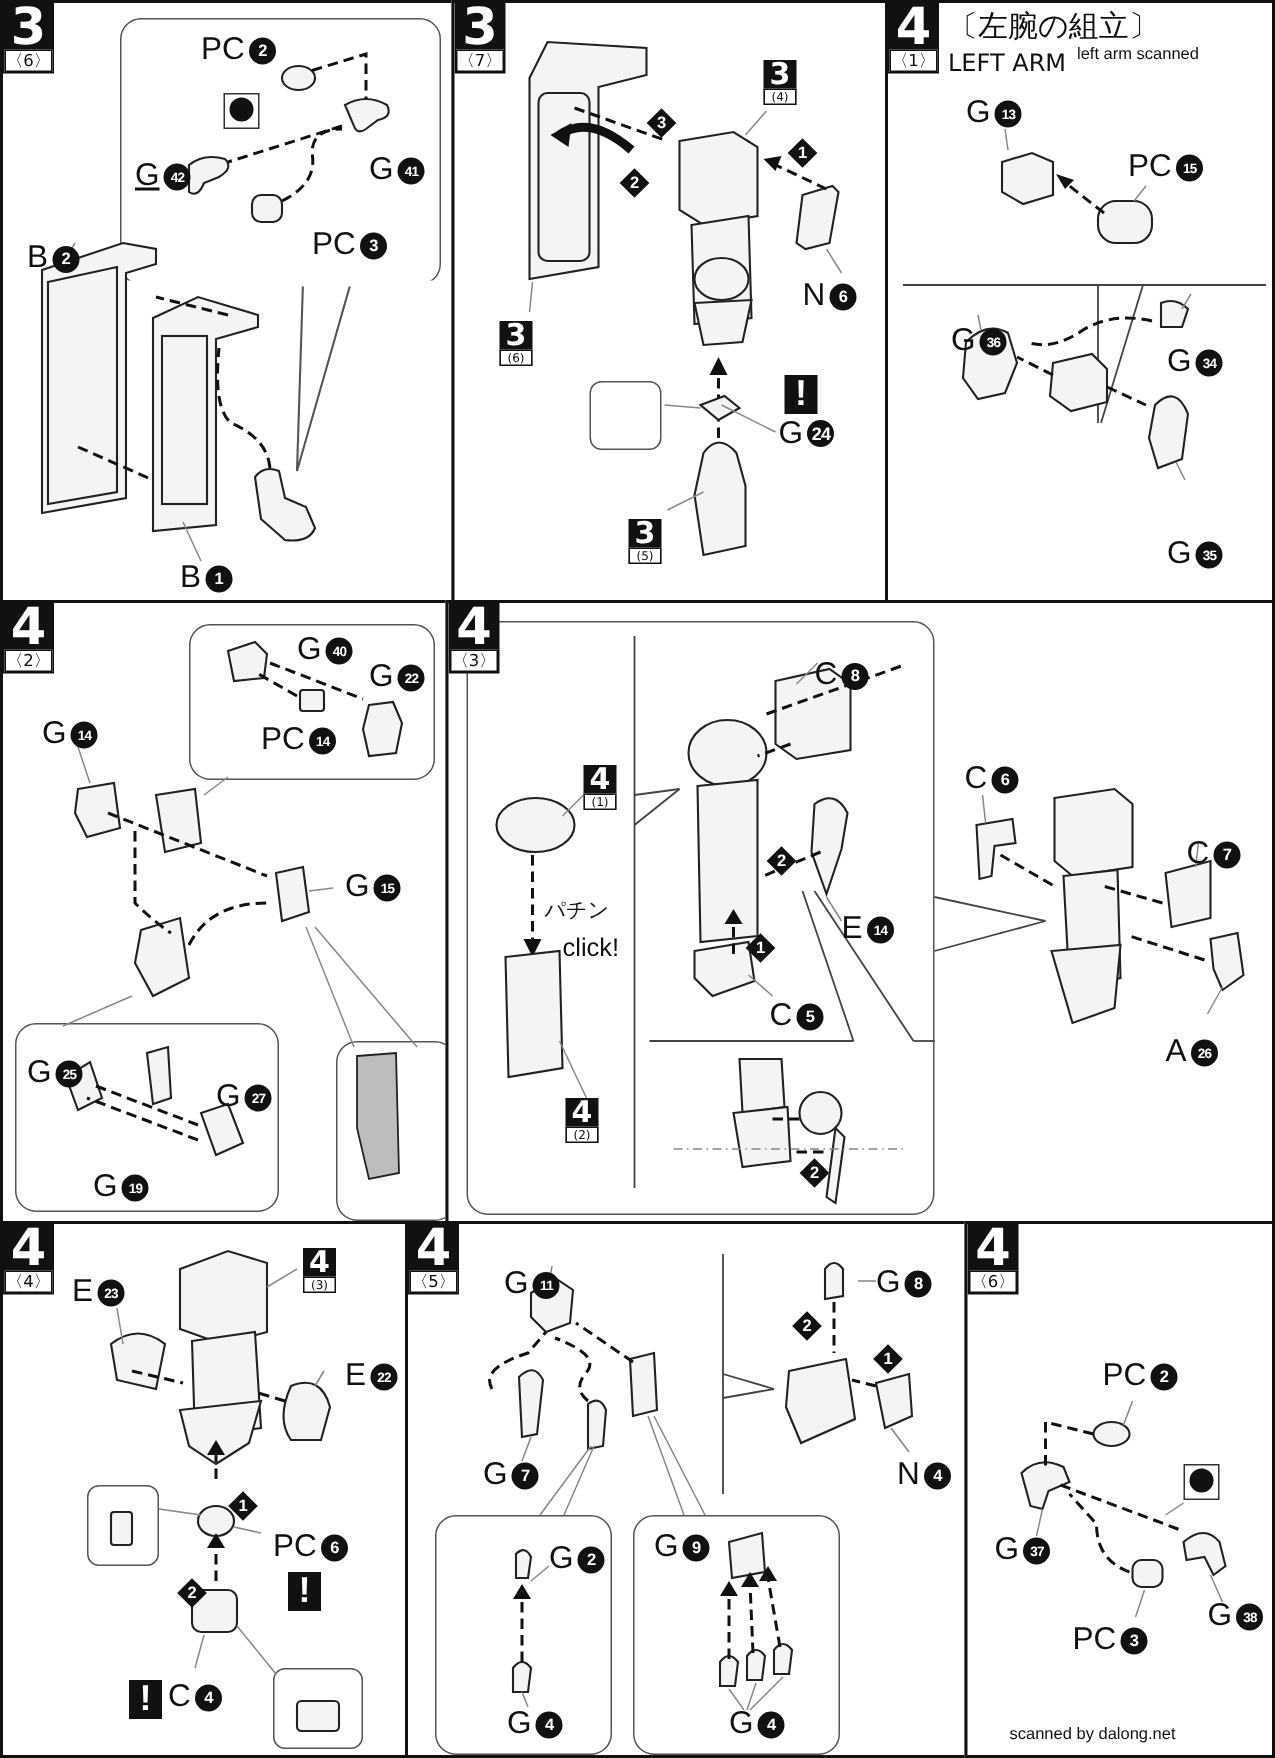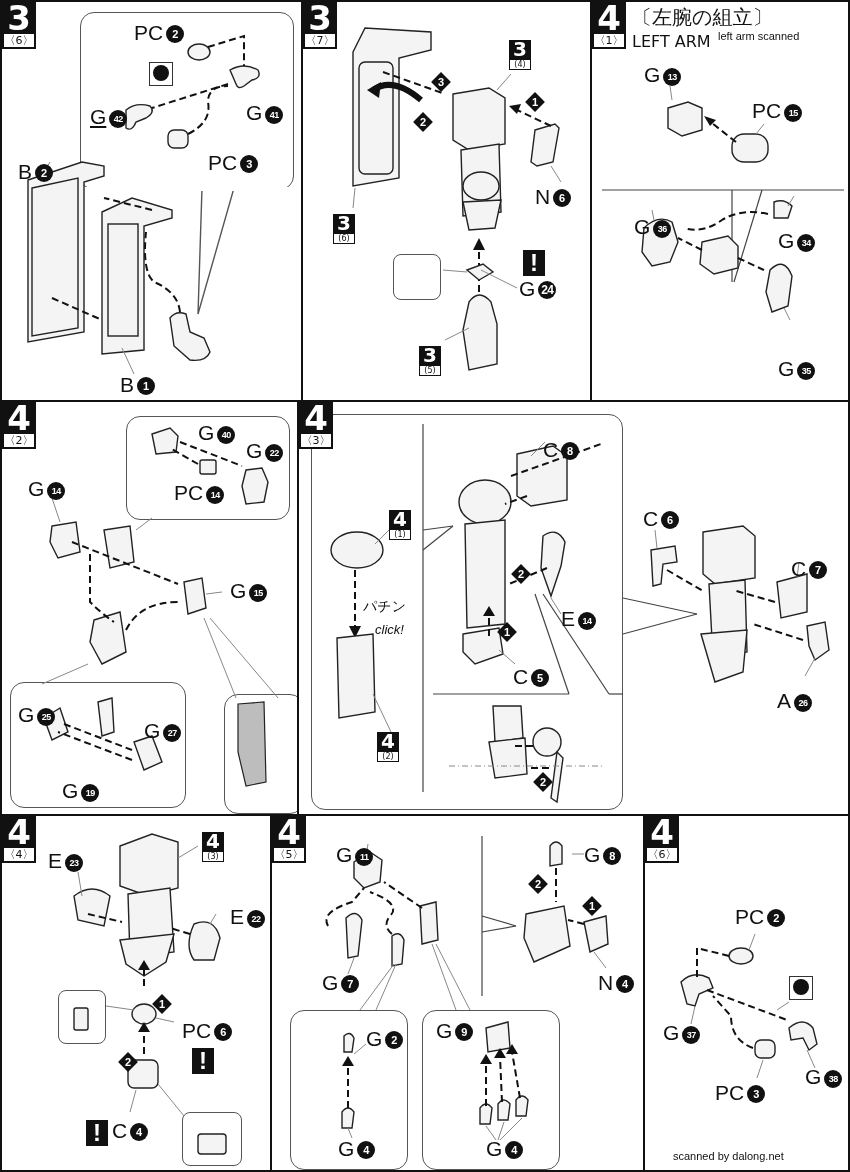--- a/index.html
+++ b/index.html
@@ -23,21 +23,21 @@
   .part{fill:#f4f4f4;stroke:#222;stroke-width:1.4;}
   .partd{fill:#bdbdbd;stroke:#222;stroke-width:1.2;}
   .dash{fill:none;stroke:#111;stroke-width:2;stroke-dasharray:7 4;}
   .lead{fill:none;stroke:#888;stroke-width:1;}
   .line{fill:none;stroke:#444;stroke-width:1.2;}
   .ah{fill:#111;}
   .title-jp{position:absolute;left:40px;top:2px;font-size:20px;font-family:"DejaVu Sans",sans-serif;}
   .title-en{position:absolute;left:40px;top:30px;font-size:16px;font-weight:normal;font-family:"DejaVu Sans",sans-serif;}
   .title-note{position:absolute;left:126px;top:28px;font-size:11px;}
   .click-jp{position:absolute;font-size:14px;font-family:"DejaVu Sans",sans-serif;}
-  .click-en{position:absolute;font-size:13px;font-style:italic;}
+  .click-en{position:absolute;font-size:17px;}
   .credit{position:absolute;font-size:11px;}
   .swatch{position:absolute;width:24px;height:24px;border:1.5px solid #333;background:#fff;box-sizing:border-box;}
   .swatch::after{content:"";position:absolute;left:3px;top:2px;width:16px;height:16px;border-radius:50%;background:#111;}
 </style>
 </head>
 <body>
 
 <div class="panel" style="left:0;top:0;width:303px;height:402px;">
   <div class="step-badge">
     <span class="num">3</span>

